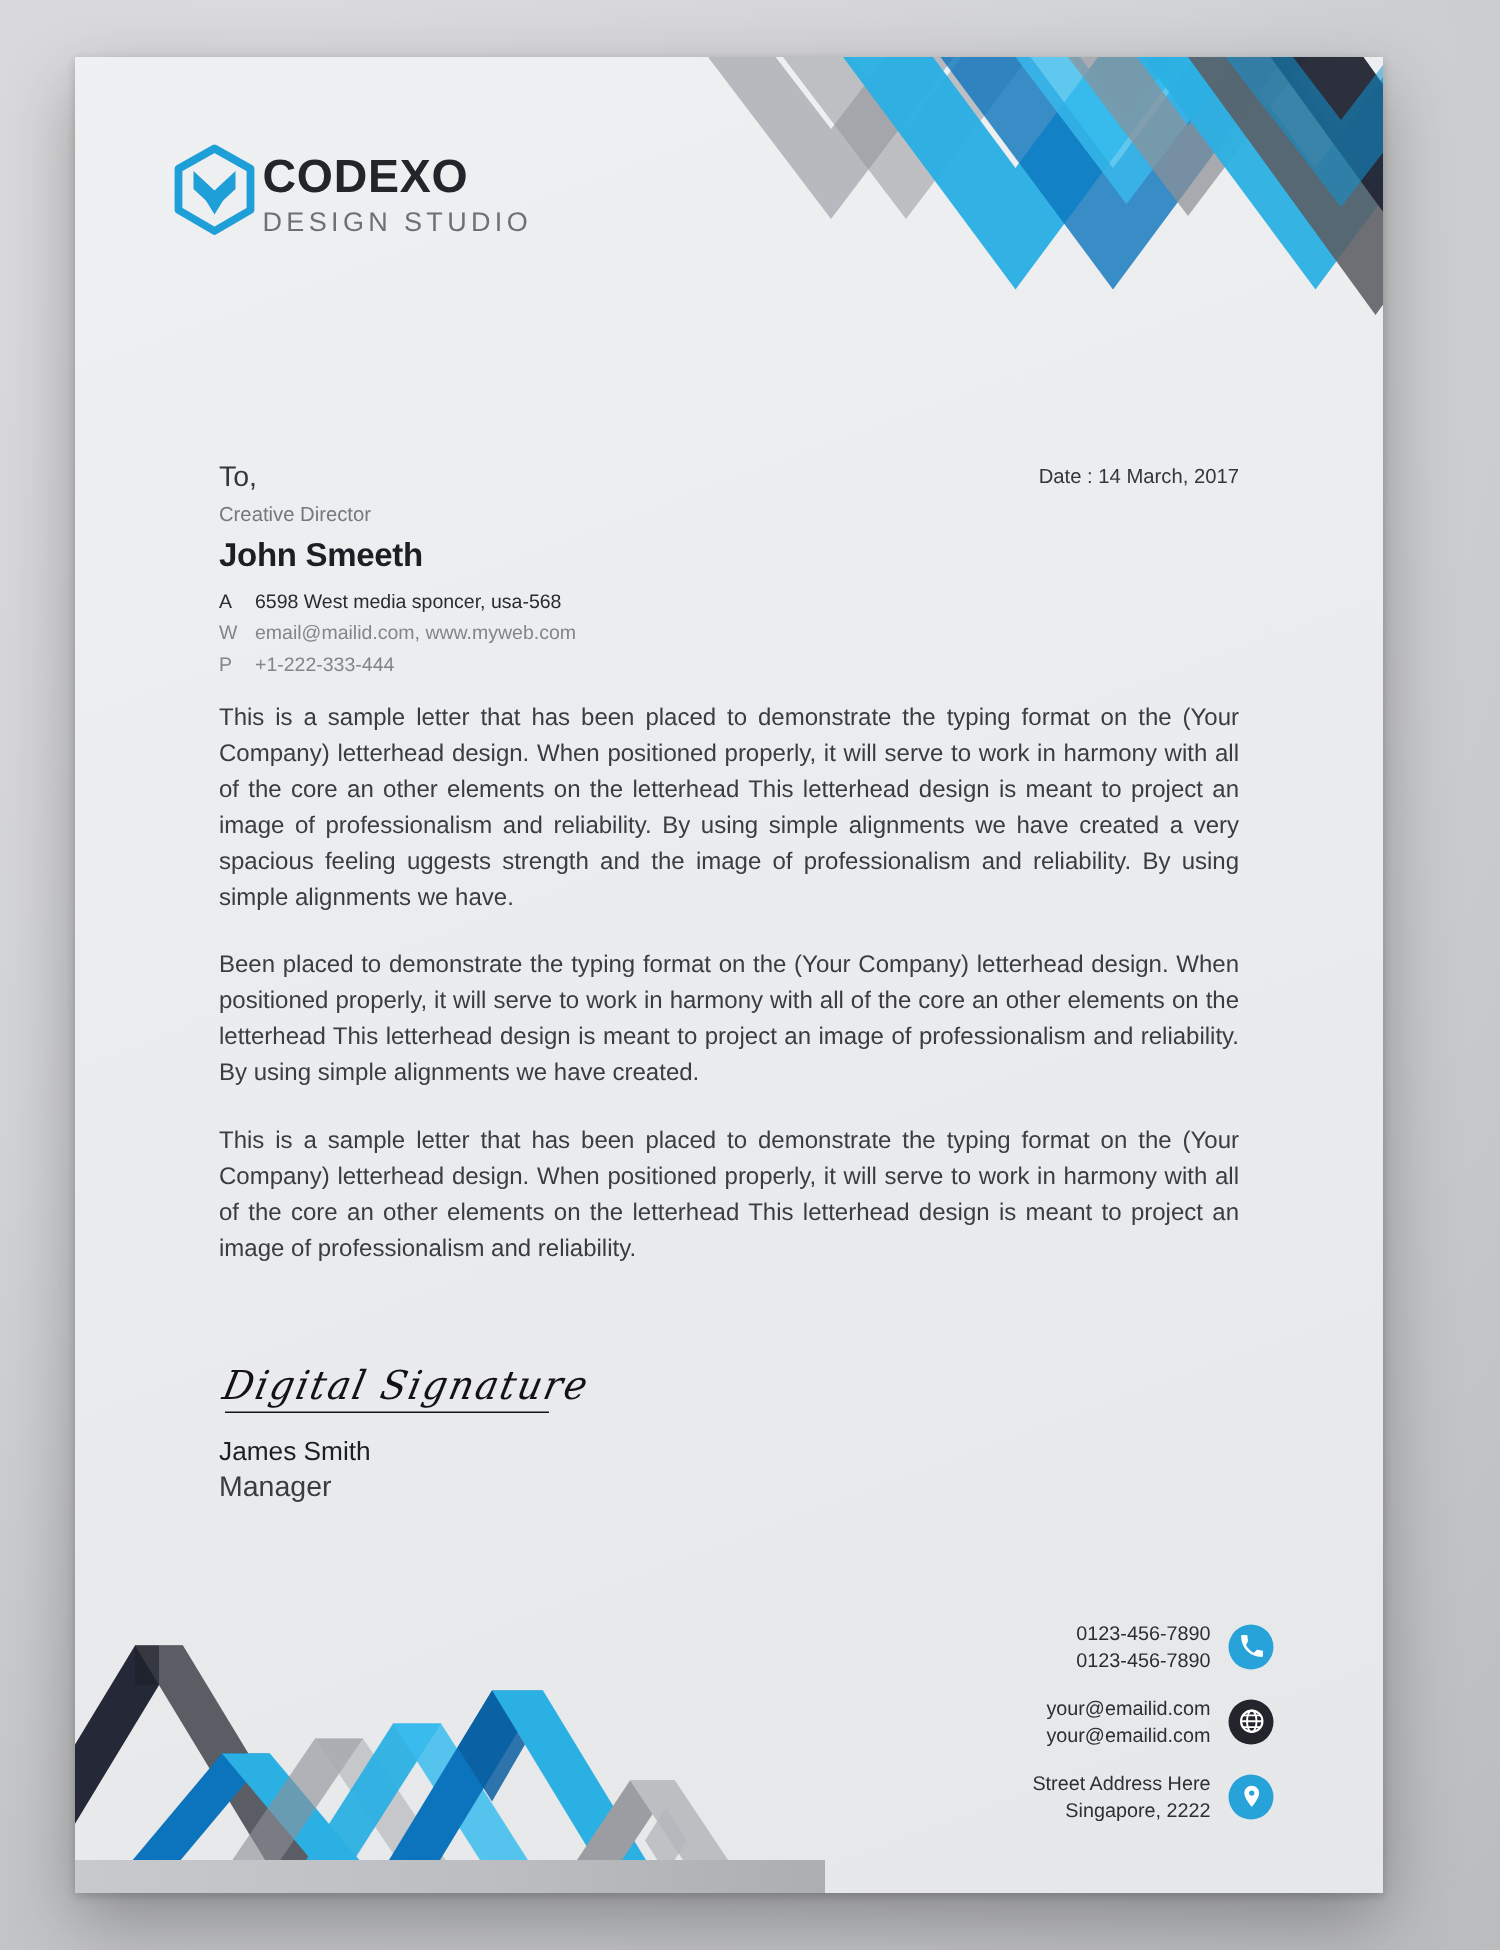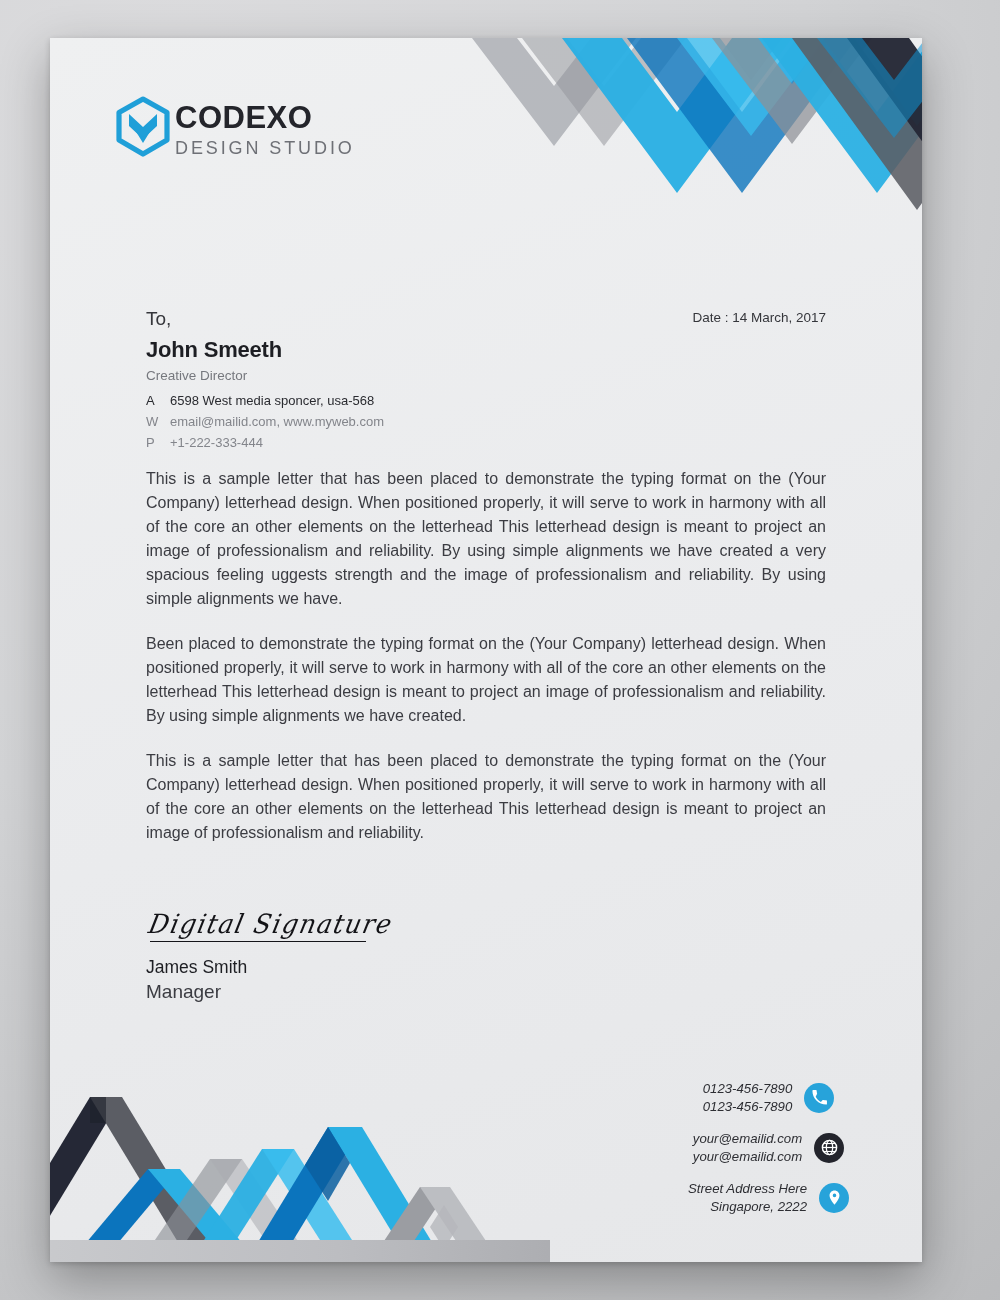--- a/index.html
+++ b/index.html
@@ -70,21 +70,21 @@
     transform:skewX(-12deg) scaleY(1.06);
     transform-origin:left bottom;
     white-space:nowrap;
   }
   #sig-underline{width:216px;height:1.4px;background:#15151a;margin-top:2px;margin-left:4px;}
   #sig-name{font-size:17.5px;font-weight:normal;color:#1d1e23;margin-top:15px;}
   #sig-title{font-size:19px;color:#3b3c42;margin-top:3px;}
 
   
   #footer-contacts{position:absolute;right:73px;top:1042px;display:flex;flex-direction:column;gap:15px;}
-  .f-row{display:flex;align-items:center;justify-content:center;gap:12px;font-style:italic;}
+  .f-row{display:flex;align-items:center;justify-content:flex-end;gap:12px;}
   .f-text{text-align:right;font-size:13.2px;line-height:17.5px;color:#2d2e33;white-space:nowrap;}
   .f-badge{width:30px;height:30px;border-radius:50%;flex:none;display:flex;align-items:center;justify-content:center;}
   .f-badge.blue{background:#27a3da;}
   .f-badge.dark{background:#23242c;}
   .f-badge svg{display:block;}
 </style>
 </head>
 <body>
 
 <div id="board">
@@ -133,22 +133,22 @@
       </div>
     </div>
 
     <div id="letter">
 
       <div id="meta-row">
         <div id="to-label">To,</div>
         <div id="date-line">Date : 14 March, 2017</div>
       </div>
 
+      <div id="recipient-role">Creative Director</div>
       <div id="recipient-name">John Smeeth</div>
-      <div id="recipient-role">Creative Director</div>
 
       <div id="contact-lines">
         <div class="c-line dark">
           <span class="c-key">A</span>
           <span class="c-val">6598 West media sponcer, usa-568</span>
         </div>
         <div class="c-line grey">
           <span class="c-key">W</span>
           <span class="c-val">email@mailid.com, www.myweb.com</span>
         </div>

